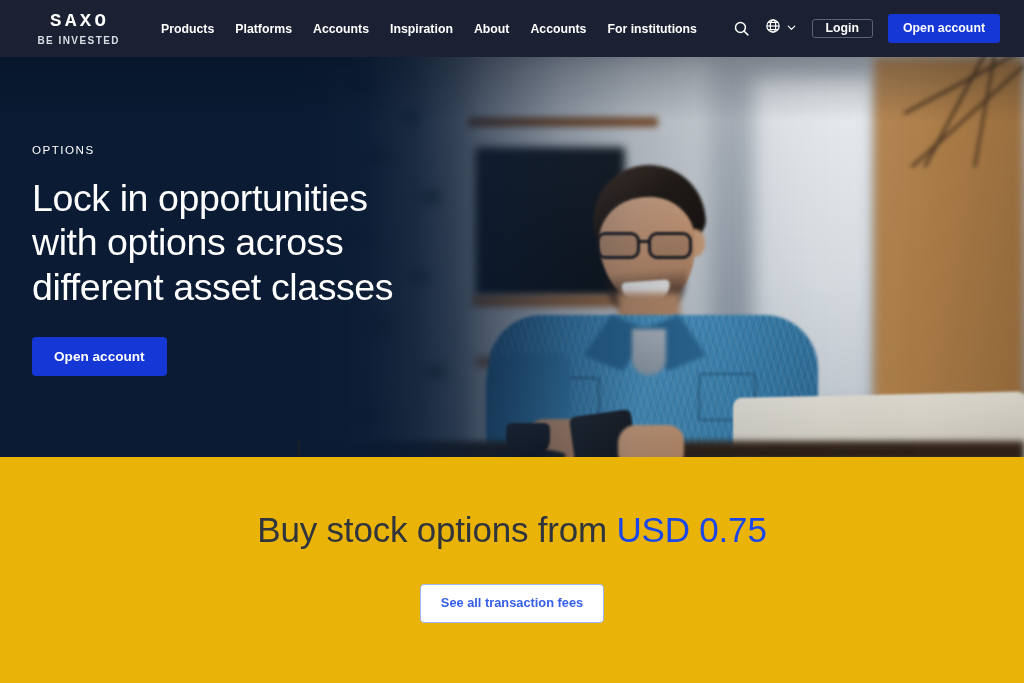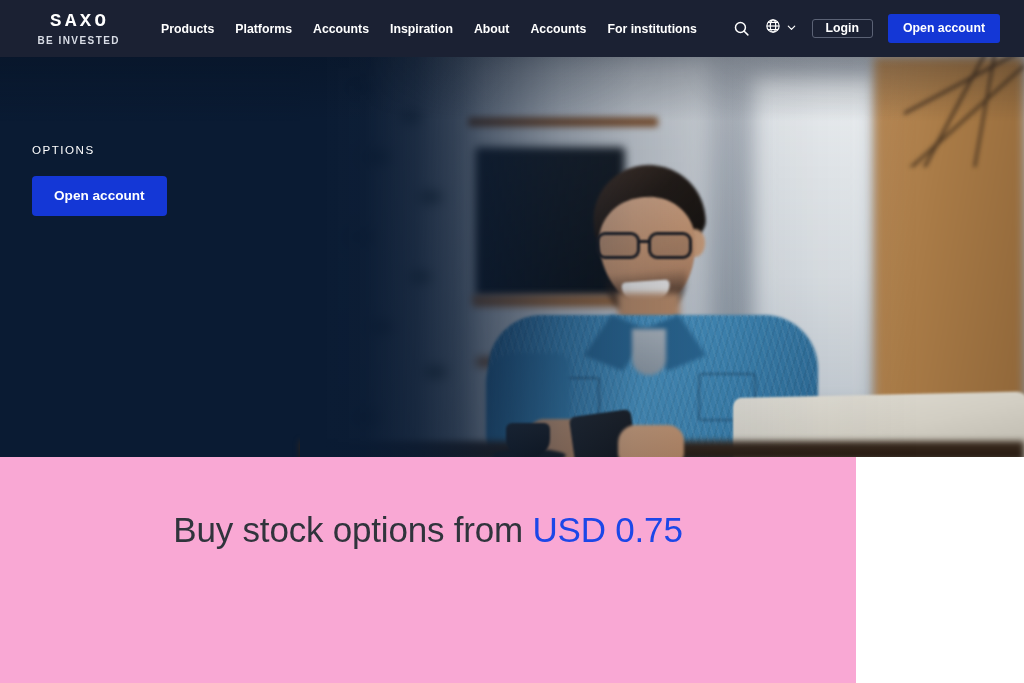--- a/index.html
+++ b/index.html
@@ -293,22 +293,22 @@
   }
   .btn-open-hero {
     display:inline-block;
     color:#ffffff; font-size:13.6px; font-weight:bold;
     background:#1437d6; border:none; border-radius:4px;
     padding:13px 22px; cursor:pointer; line-height:1;
   }
 
   
   .fees {
-    position:absolute; top:457px; left:0; width:856px; height:226px;
-    background:#f9a8d4;
+    position:absolute; top:457px; left:0; width:1024px; height:226px;
+    background:#eab308;
     display:flex; flex-direction:column; align-items:center;
   }
   .fees-title {
     margin-top:52px;
     font-size:35px; font-weight:normal; color:#30343c;
     letter-spacing:-0.2px; text-align:center; line-height:1.2;
   }
   .fees-price { color:#1c47e8; }
   .btn-fees {
     margin-top:33px;
@@ -410,24 +410,30 @@
       <div class="ph-handR"></div>
       <div class="ph-saucer"></div>
       <div class="ph-cup"></div>
 
       <div class="photo-fade"></div>
     </div>
     <div class="hero-vignette"></div>
 
     <div class="hero-content">
       <div class="eyebrow">OPTIONS</div>
+      <h1 class="hero-title">
+        <span>Lock in opportunities</span><br>
+        <span>with options across</span><br>
+        <span>different asset classes</span>
+      </h1>
       <button class="btn-open-hero">Open account</button>
     </div>
   </section>
 
   <section class="fees">
     <h2 class="fees-title">
       <span>Buy stock options from</span>
       <span class="fees-price">USD 0.75</span>
     </h2>
+    <button class="btn-fees">See all transaction fees</button>
   </section>
 
 </div>
 
 </body></html>

